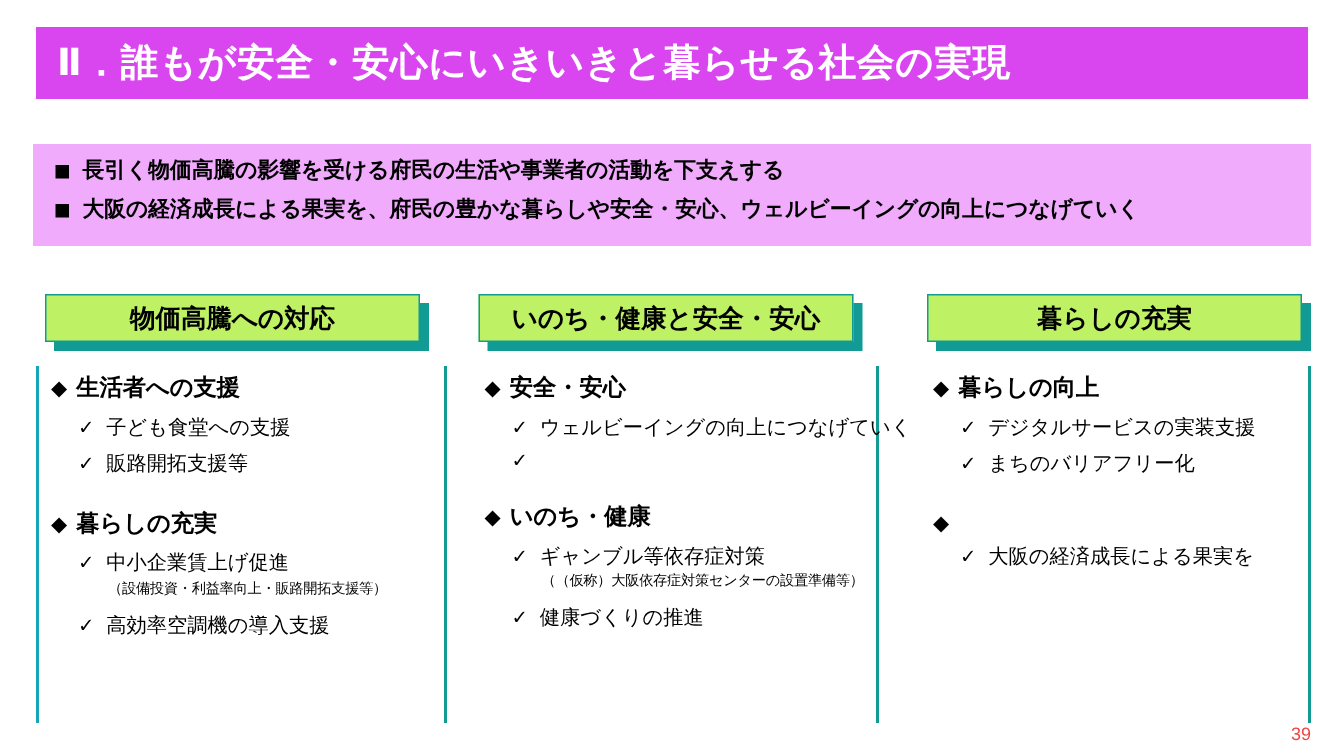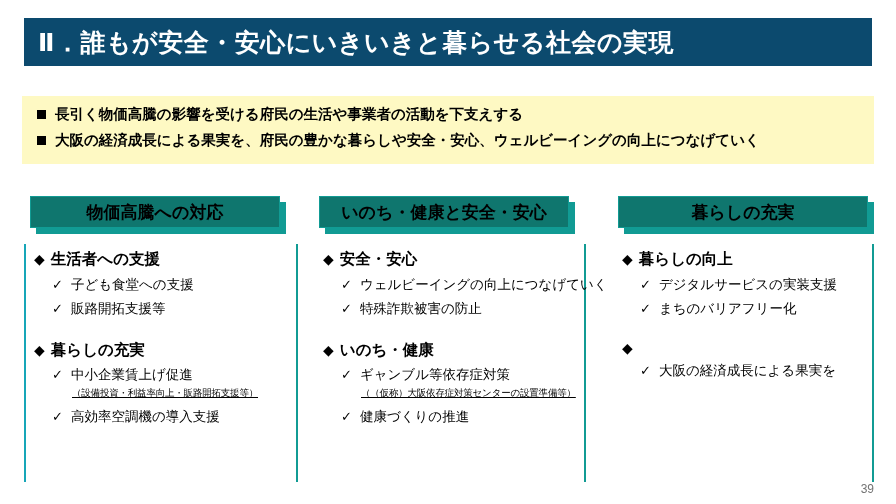--- a/index.html
+++ b/index.html
@@ -18,21 +18,21 @@
     -webkit-font-smoothing: antialiased;
   }
 
   
   .title-bar {
     position: absolute;
     left: 24px;
     top: 18px;
     width: 848px;
     height: 48px;
-    background: #0c4a6e;
+    background: #d946ef;
     display: flex;
     align-items: center;
     box-sizing: border-box;
     padding-left: 14px;
   }
   .title-text {
     color: #ffffff;
     font-size: 25px;
     font-weight: bold;
     letter-spacing: 0.5px;
@@ -40,21 +40,21 @@
     white-space: nowrap;
   }
 
   
   .summary-panel {
     position: absolute;
     left: 22px;
     top: 96px;
     width: 852px;
     height: 68px;
-    background: #fef9c3;
+    background: #f0abfc;
     box-sizing: border-box;
     padding: 9px 10px 0 10px;
   }
   .summary-row {
     display: flex;
     align-items: flex-start;
     font-size: 14.5px;
     font-weight: bold;
     line-height: 1.35;
     margin-bottom: 6px;
@@ -99,21 +99,21 @@
     width: 250px;
     height: 32px;
     background: #119b94;
   }
   .col-head .plate {
     position: absolute;
     left: 0;
     top: 0;
     width: 250px;
     height: 32px;
-    background: #0f766e;
+    background: #bef264;
     border: 1.5px solid #119b94;
     box-sizing: border-box;
     display: flex;
     align-items: center;
     justify-content: center;
   }
   .col-head .plate span {
     font-size: 17px;
     font-weight: bold;
     line-height: 1;
@@ -170,31 +170,30 @@
     font-size: 13px;
     margin-right: 8px;
     line-height: 1;
   }
   .note {
     font-size: 9.5px;
     line-height: 1.25;
     margin: -4px 0 9px 38px;
     white-space: nowrap;
     letter-spacing: -0.2px;
-    text-decoration: underline;
   }
   .gap { height: 16px; }
 
   
   .page-no {
     position: absolute;
     right: 22px;
     bottom: 8px;
     font-size: 12px;
-    color: #737373;
+    color: #ef4444;
   }
 </style>
 </head>
 <body>
 
 <div class="title-bar">
   <div class="title-text">Ⅱ．誰もが安全・安心にいきいきと暮らせる社会の実現</div>
 </div>
 
 <div class="summary-panel">
@@ -273,21 +272,20 @@
         <div class="group-title">
           <span class="diamond">◆</span>
           <span>安全・安心</span>
         </div>
         <div class="item">
           <span class="check">✓</span>
           <span>ウェルビーイングの向上につなげていく</span>
         </div>
         <div class="item">
           <span class="check">✓</span>
-          <span>特殊詐欺被害の防止</span>
         </div>
       </div>
 
       <div class="gap"></div>
 
       <div class="group">
         <div class="group-title">
           <span class="diamond">◆</span>
           <span>いのち・健康</span>
         </div>

